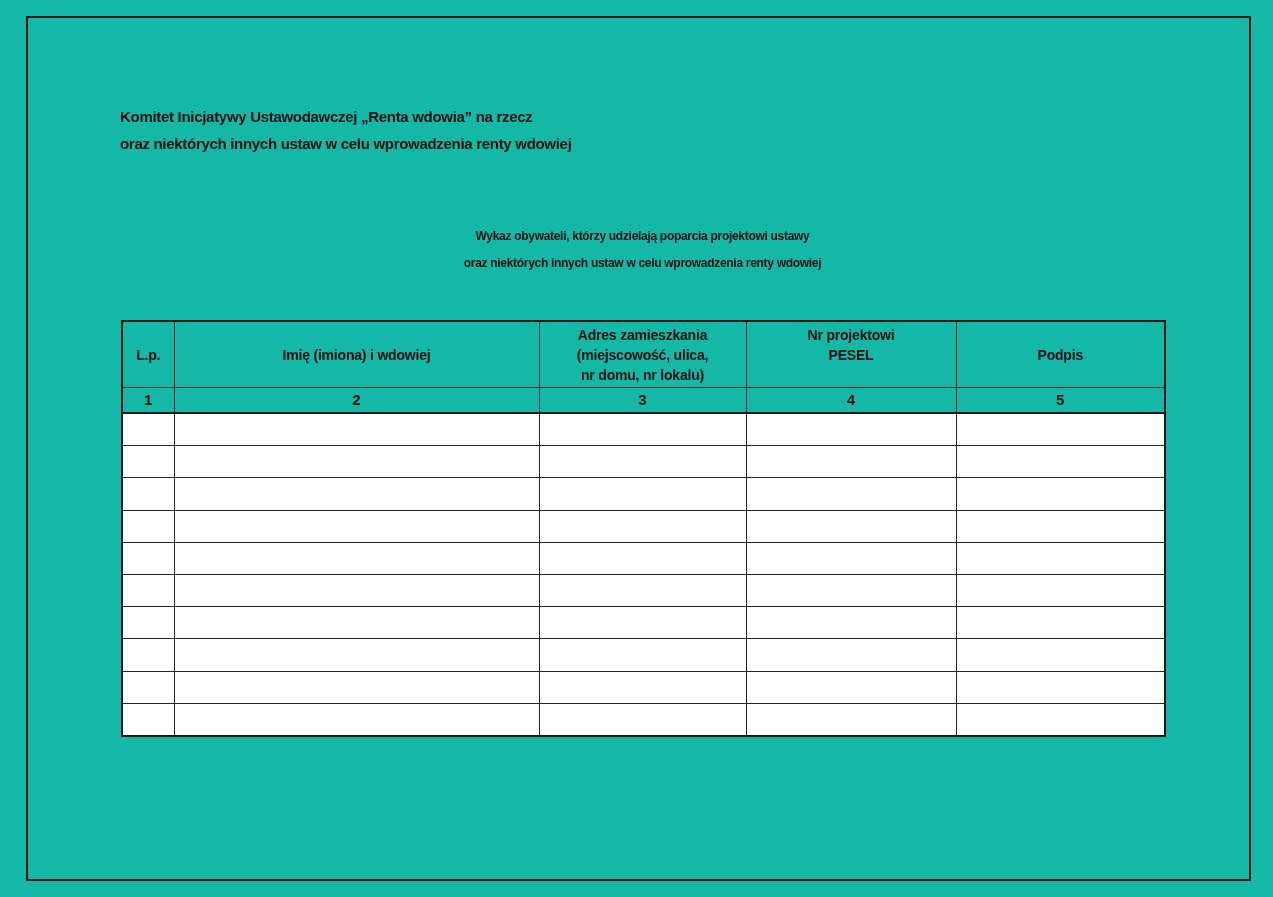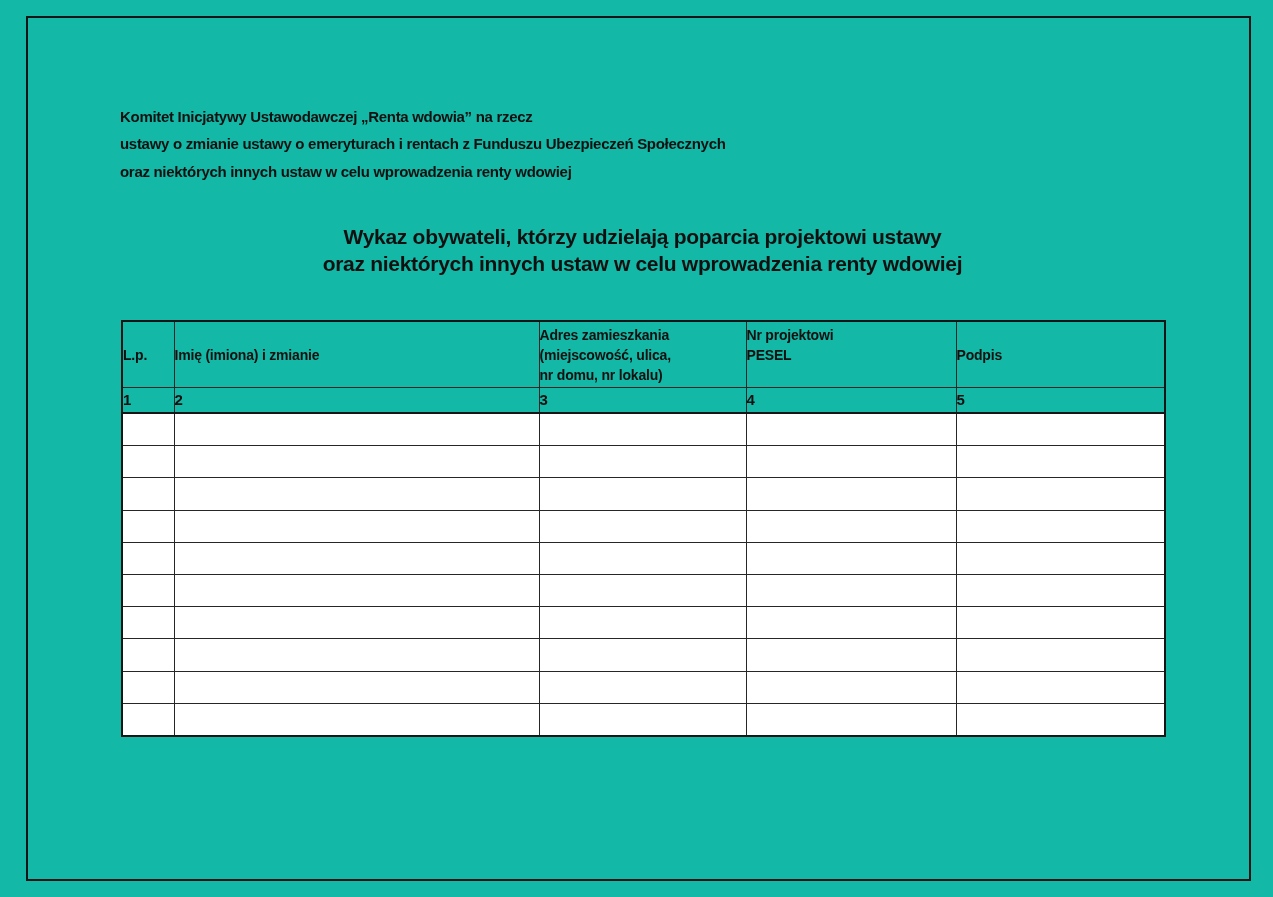--- a/index.html
+++ b/index.html
@@ -26,37 +26,37 @@
     font-size:15px;
     line-height:27.4px;
     letter-spacing:-0.3px;
     white-space:nowrap;
   }
   .doc-title{
     position:absolute;
     left:121px;top:223px;
     width:1043px;
     text-align:center;
-    font-size:21px;
+    font-size:12px;
     line-height:27px;
     letter-spacing:-0.3px;
     white-space:nowrap;
   }
   table.sig{
     position:absolute;
     left:121px;top:320px;
     width:1043px;
     border-collapse:collapse;
     table-layout:fixed;
     border:2px solid #151515;
   }
   table.sig th, table.sig td{
     border:1.6px solid #262626;
     padding:0;
-    text-align:left;
+    text-align:center;
     font-weight:700;
     color:#101010;
   }
   table.sig th{
     height:62px;
     font-size:14px;
     line-height:20px;
     vertical-align:middle;
     white-space:pre-line;
     letter-spacing:-0.2px;
@@ -78,41 +78,40 @@
 </style>
 </head>
 <body>
 
 <div class="canvas">
 
   <div class="page-border"></div>
 
   <div class="committee">
     <div>Komitet Inicjatywy Ustawodawczej „Renta wdowia” na rzecz</div>
-    <div>ustawy o zmianie ustawy o emeryturach i rentach z Funduszu Ubezpieczeń Społecznych</div>
     <div>oraz niektórych innych ustaw w celu wprowadzenia renty wdowiej</div>
   </div>
 
   <div class="doc-title">
     <div>Wykaz obywateli, którzy udzielają poparcia projektowi ustawy</div>
     <div>oraz niektórych innych ustaw w celu wprowadzenia renty wdowiej</div>
   </div>
 
   <table class="sig">
     <colgroup>
       <col style="width:52px">
       <col style="width:365px">
       <col style="width:207px">
       <col style="width:210px">
       <col style="width:209px">
     </colgroup>
     <thead>
       <tr>
         <th>L.p.</th>
-        <th>Imię (imiona) i zmianie</th>
+        <th>Imię (imiona) i wdowiej</th>
         <th class="va-top">Adres zamieszkania
 (miejscowość, ulica,
 nr domu, nr lokalu)</th>
         <th class="va-top">Nr projektowi
 PESEL</th>
         <th>Podpis</th>
       </tr>
       <tr class="numbers">
         <td>1</td>
         <td>2</td>

